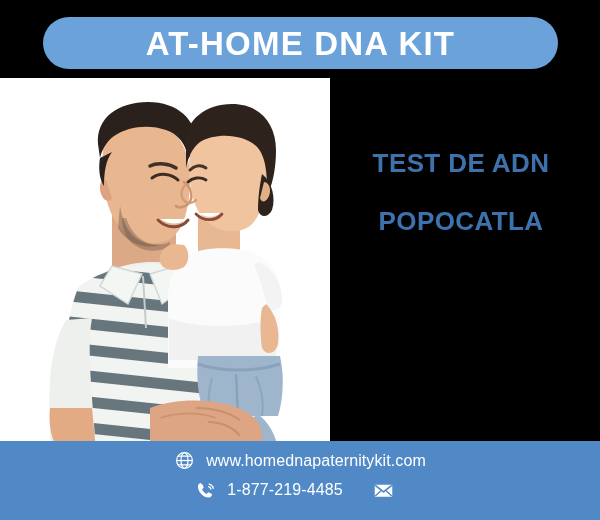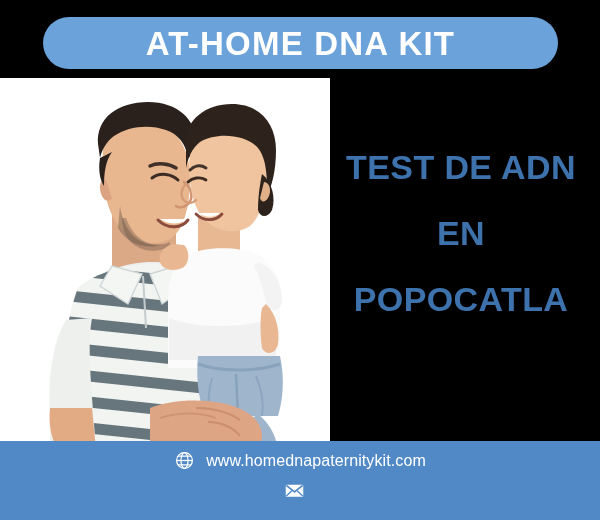--- a/index.html
+++ b/index.html
@@ -61,21 +61,21 @@
   .headline-block {
     position: absolute;
     left: 330px;
     top: 150px;
     width: 262px;
     text-align: center;
   }
   .headline-line {
     color: #3d72ad;
     font-family: "Liberation Sans", sans-serif;
-    font-size: 34px;
+    font-size: 26px;
     font-weight: bold;
     letter-spacing: 0.4px;
     line-height: 1;
     margin: 0 0 32px 0;
     white-space: nowrap;
   }
   .headline-line:last-child {
     margin-bottom: 17px;
   }
 
@@ -259,21 +259,20 @@
       <path d="M150 330 C170 322 200 320 226 326 C250 332 262 344 262 358
                C262 368 250 372 236 372 L150 372 Z" fill="#dda583"></path>
       <path d="M196 330 C212 330 228 334 240 342" stroke="#c98f6e" stroke-width="2" fill="none"></path>
       <path d="M208 344 C222 344 234 350 240 358" stroke="#c98f6e" stroke-width="2" fill="none"></path>
       <path d="M160 340 C178 334 200 334 216 340" stroke="#cd9474" stroke-width="1.8" fill="none"></path>
     </svg>
   </div>
 
   <div class="headline-block">
     <div class="headline-line">TEST DE ADN</div>
-    <div class="headline-line">EN</div>
     <div class="headline-line">POPOCATLA</div>
   </div>
 
   <div class="footer-band">
 
     <div class="footer-row footer-row-top">
       <div class="footer-item">
         <span class="footer-icon">
           <svg viewBox="0 0 24 24" width="21" height="21" fill="none" stroke="#ffffff" stroke-width="1.4">
             <circle cx="12" cy="12" r="9"></circle>
@@ -281,20 +280,34 @@
             <line x1="3" y1="12" x2="21" y2="12"></line>
             <line x1="4.6" y1="7" x2="19.4" y2="7"></line>
             <line x1="4.6" y1="17" x2="19.4" y2="17"></line>
           </svg>
         </span>
         <span class="footer-text">www.homednapaternitykit.com</span>
       </div>
     </div>
 
     <div class="footer-row footer-row-bottom">
+      <div class="footer-item">
+        <span class="footer-icon">
+          <svg viewBox="0 0 24 24" width="21" height="21" fill="none" stroke="#ffffff" stroke-width="1.7" stroke-linecap="round">
+            <path d="M6.8 3.4 C5.2 3.4 3.4 5 3.4 7 C3.4 13.6 9.4 20 15.8 20
+                     C17.8 20 19.4 18.3 19.4 16.7 C19.4 16 19 15.6 18.4 15.3
+                     L15.9 14.2 C15.3 14 14.8 14.2 14.4 14.7 L13.4 16
+                     C11.2 14.9 9 12.7 8 10.5 L9.3 9.5 C9.8 9.1 10 8.6 9.8 8
+                     L8.7 5.5 C8.4 4.8 7.8 4.4 7.1 4.4 Z" fill="#ffffff" stroke="none"></path>
+            <path d="M16.2 4.6 C18.6 5.2 20.4 7 21 9.4" stroke-width="1.5"></path>
+            <path d="M15.6 7.7 C16.9 8.1 17.8 9 18.2 10.3" stroke-width="1.5"></path>
+          </svg>
+        </span>
+        <span class="footer-text">1-877-219-4485</span>
+      </div>
 
       <div class="footer-item">
         <span class="footer-icon">
           <svg viewBox="0 0 24 24" width="21" height="21">
             <rect x="2" y="5.5" width="20" height="13.5" rx="1" fill="#ffffff"></rect>
             <path d="M2.6 6.2 L12 13.6 L21.4 6.2" fill="none" stroke="#5189c6" stroke-width="2" stroke-linejoin="round"></path>
             <path d="M2.6 18.4 L9 12.2 M21.4 18.4 L15 12.2" fill="none" stroke="#5189c6" stroke-width="1.6"></path>
           </svg>
         </span>
       </div>

